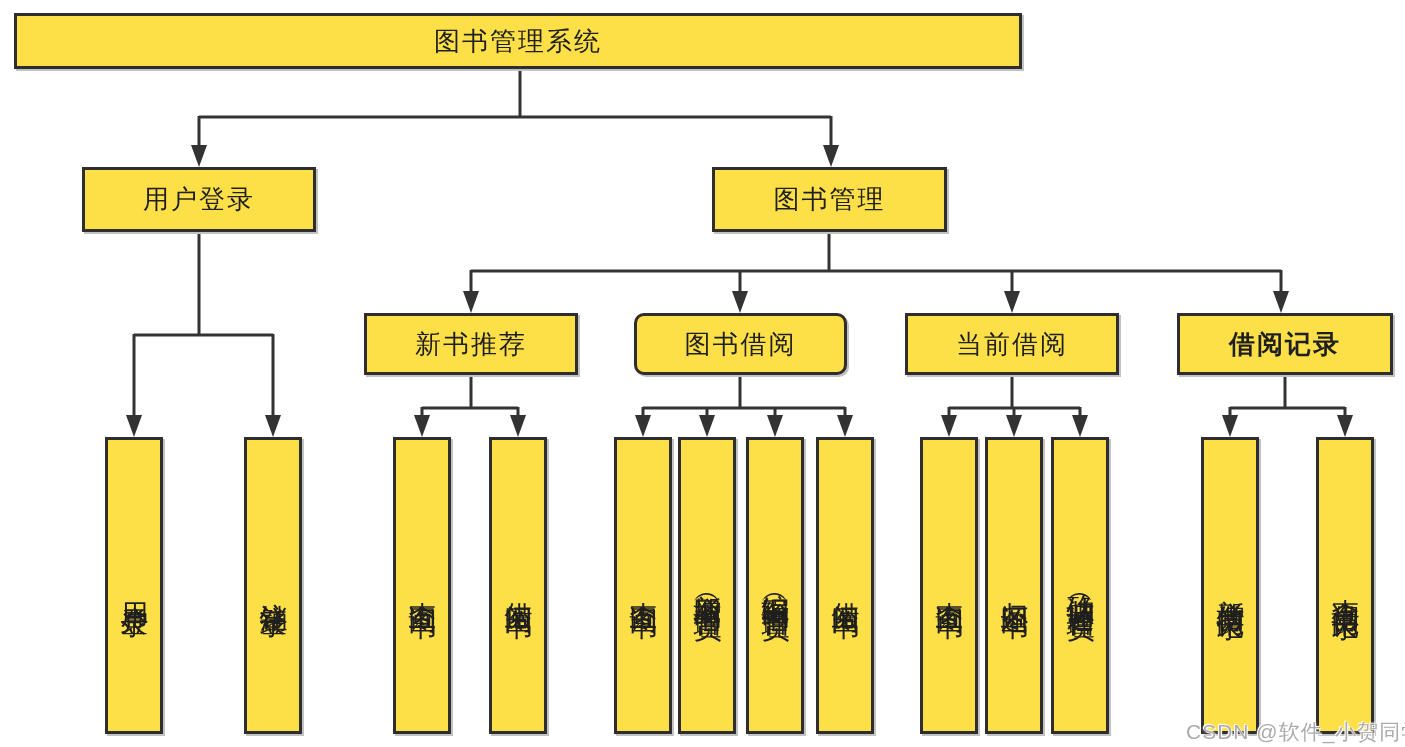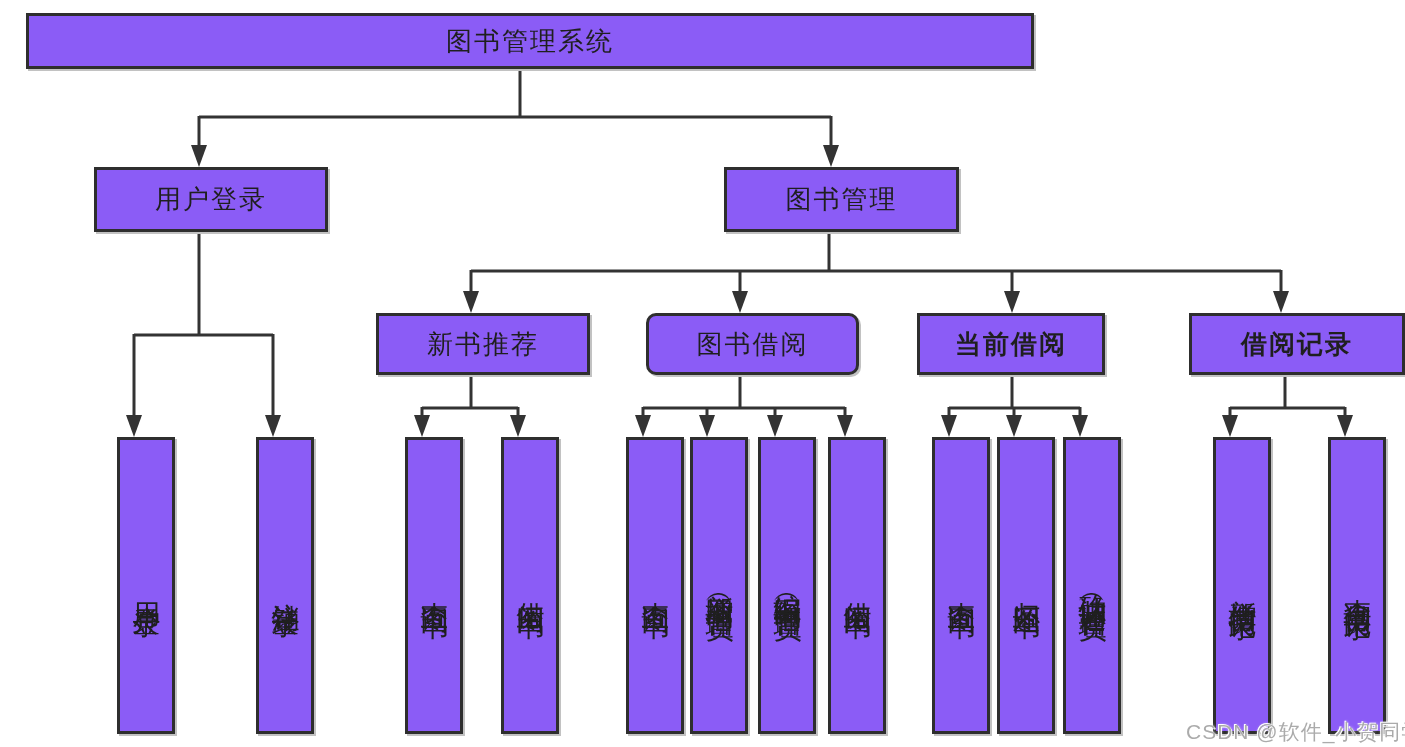--- a/index.html
+++ b/index.html
@@ -12,47 +12,46 @@
     overflow: hidden;
   }
   .connectors {
     position: absolute;
     left: 0; top: 0;
     width: 1405px; height: 747px;
   }
   .node {
     position: absolute;
     box-sizing: border-box;
-    background: #8b5cf6;
+    background: #fde047;
     border: 3px solid #2e2e2e;
     box-shadow: 2px 2px 0 #c2c2c2;
     display: flex;
     align-items: center;
     justify-content: center;
     color: #1f1f1f;
-    margin-left: 12px;
   }
   .hbox { font-size: 26px; letter-spacing: 2px; }
   .hbox span { white-space: nowrap; }
   .vbox { width: 58px; top: 437px; height: 297px; font-size: 28px; }
   .vbox span {
     writing-mode: vertical-rl;
     text-orientation: mixed;
     letter-spacing: 3px;
     line-height: 1;
     white-space: nowrap;
   }
   
   #n-root   { left: 14px;  top: 13px;  width: 1008px; height: 56px; }
   #n-ulogin { left: 82px;  top: 167px; width: 234px;  height: 65px; }
   #n-bmgmt  { left: 712px; top: 167px; width: 235px;  height: 65px; text-align: center; }
   
   #n-newrec { left: 364px;  top: 313px; width: 214px; height: 62px; }
   #n-borrow { left: 634px;  top: 313px; width: 213px; height: 62px; border-radius: 10px; }
-  #n-cur    { left: 905px;  top: 313px; width: 188px; height: 62px; font-weight: bold; }
+  #n-cur    { left: 905px;  top: 313px; width: 214px; height: 62px; }
   #n-rec    { left: 1177px; top: 313px; width: 216px; height: 62px; font-weight: bold; }
   
   #l-1  { left: 105px;  }
   #l-2  { left: 244px;  }
   #l-3  { left: 393px;  }
   #l-4  { left: 489px;  }
   #l-5  { left: 614px;  }
   #l-6  { left: 678px;  }
   #l-7  { left: 746px;  }
   #l-8  { left: 816px;  }

